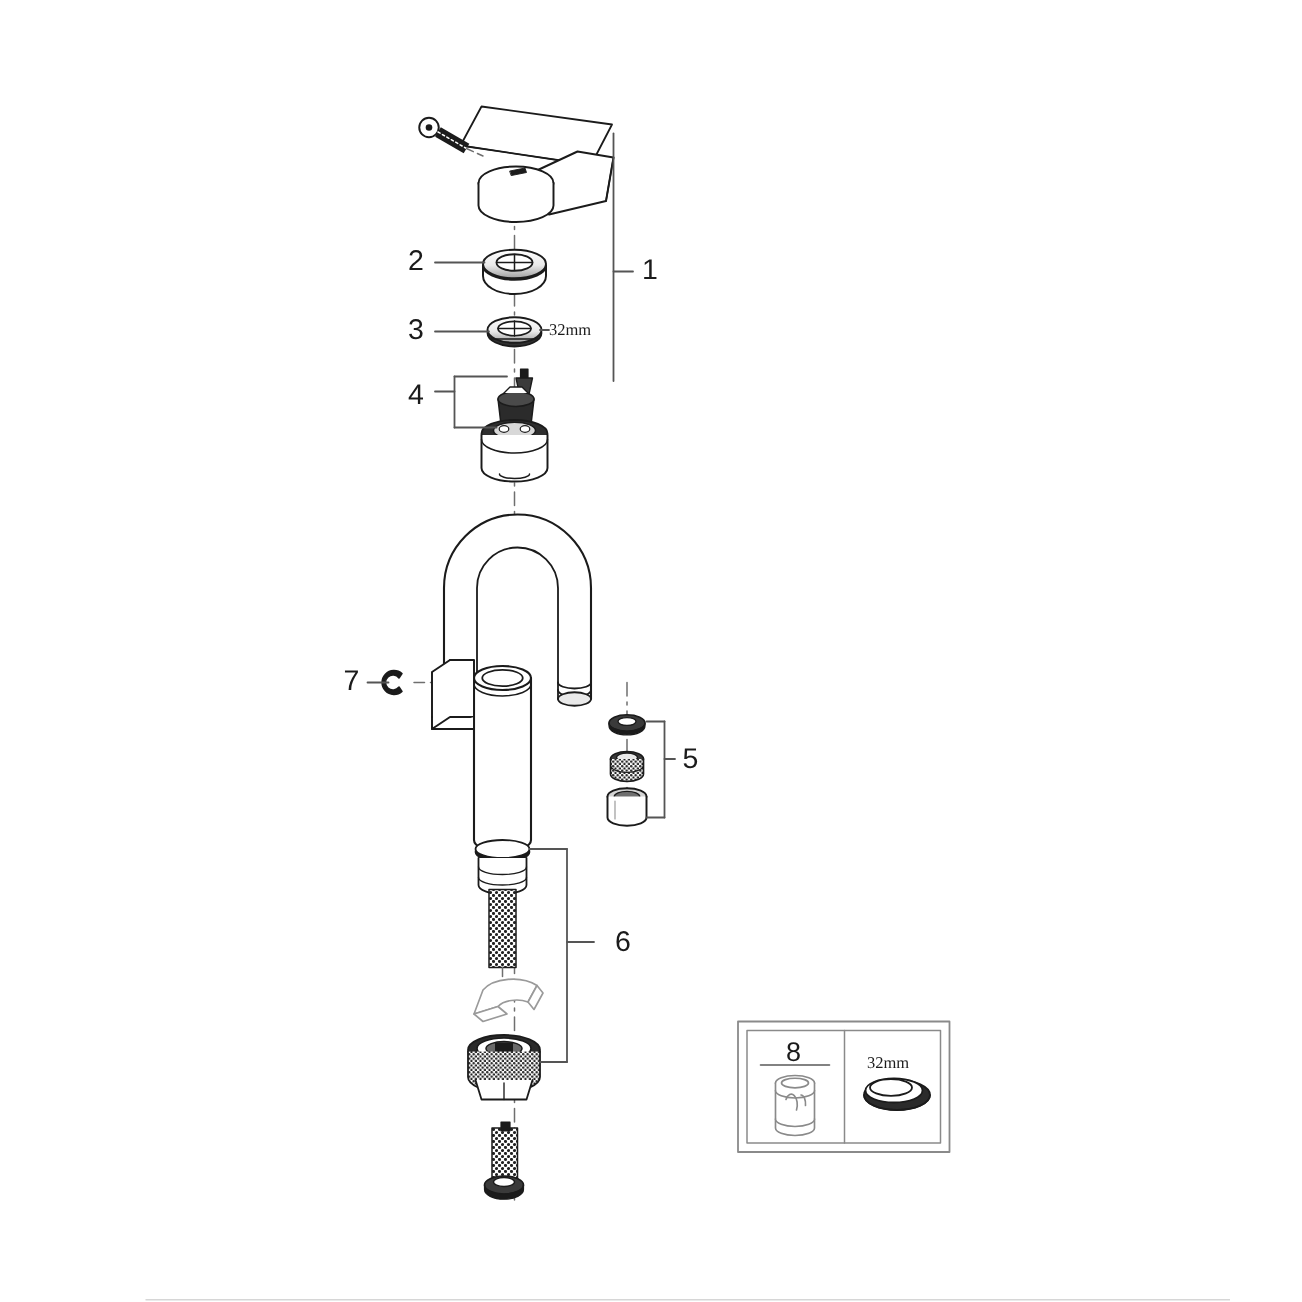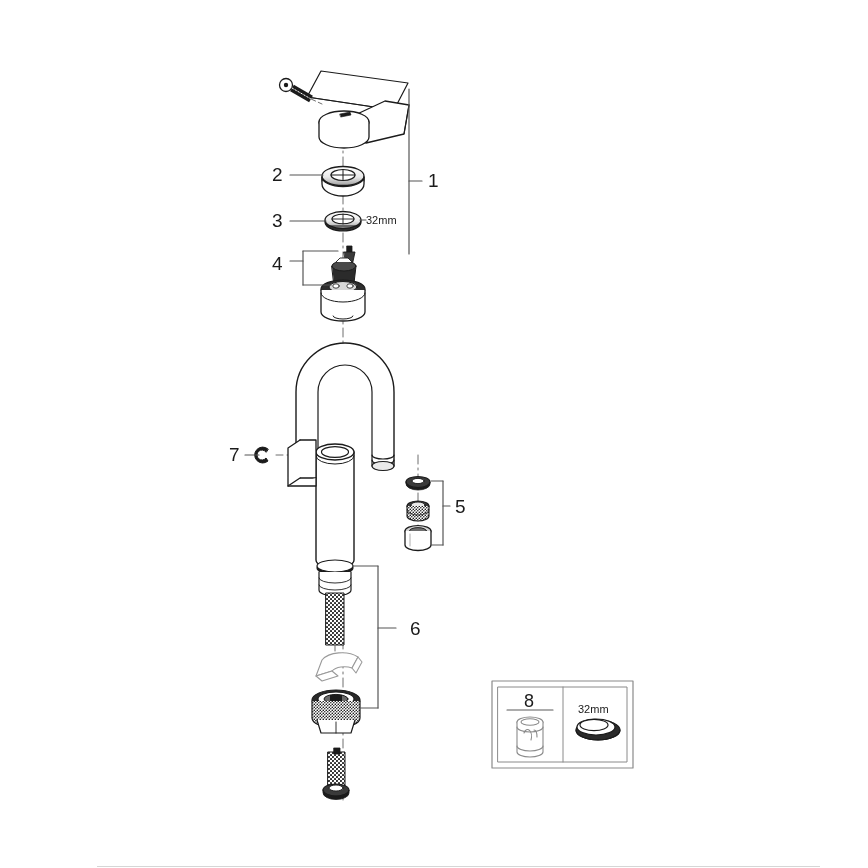--- a/index.html
+++ b/index.html
@@ -19,21 +19,21 @@
     color:#1b1b1b;
     letter-spacing:0;
     line-height:1;
     font-family:"Liberation Sans","DejaVu Sans",sans-serif;
   }
   .dim-label{
     position:absolute;
     font-size:11px;
     color:#1b1b1b;
     line-height:1;
-    font-family:Liberation Sans, sans-serif;
+    font-family:Liberation Serif, serif;
   }
   .inset-num{
     position:absolute;
     font-size:18px;
     color:#1b1b1b;
     line-height:1;
     font-family:"Liberation Sans","DejaVu Sans",sans-serif;
   }
   .footer-rule{
     position:absolute;

